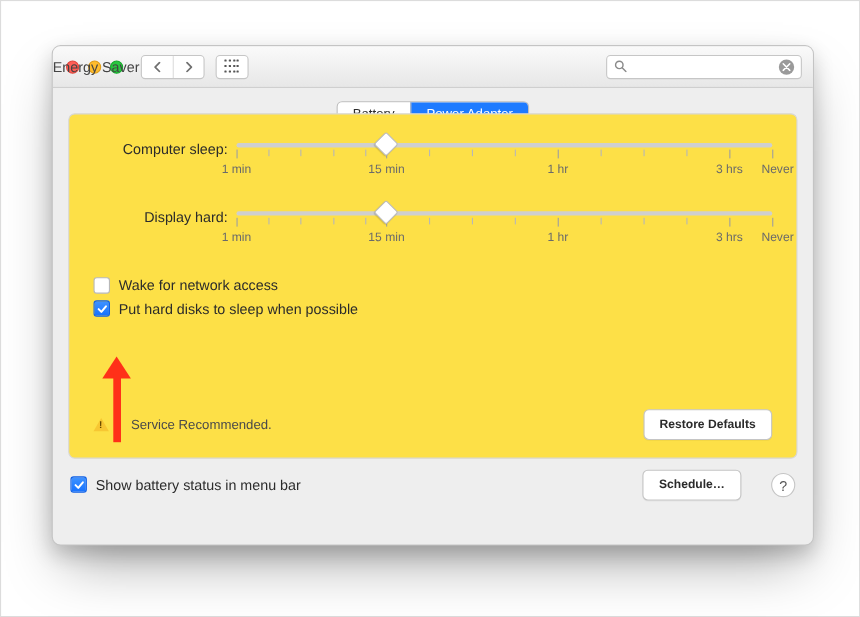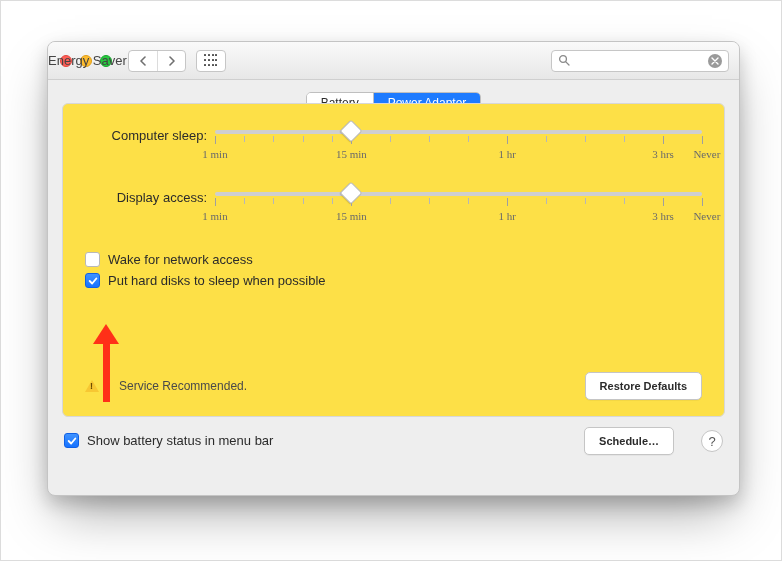--- a/index.html
+++ b/index.html
@@ -136,21 +136,21 @@
     position:absolute; top:0; width:1px; height:6px; background:#b7b7b7;
   }
   .ticks span.major { height:8px; background:#9f9f9f; }
   .knob {
     position:absolute; top:-7px; width:16px; height:16px; margin-left:-8px;
     background:#ffffff; border:1px solid #bcbcbc; border-radius:2px;
     transform: rotate(45deg);
     box-shadow: 0 1px 1px rgba(0,0,0,0.15);
   }
   .slabels {
-    position:relative; height:16px; margin-top:14px; font-size:11px; color:#6a6a6a;font-family:Liberation Serif, serif;
+    position:relative; height:16px; margin-top:14px; font-size:11px; color:#6a6a6a;
   }
   .slabels span { position:absolute; transform: translateX(-50%); white-space:nowrap; }
 
   .checks { margin-top: 4px; }
   .check-row {
     display:flex; align-items:center; margin: 6px 0; font-size:13px;
   }
   .cbox {
     width:15px; height:15px; border-radius:3px; margin-right:8px;
     display:flex; align-items:center; justify-content:center;
@@ -312,21 +312,21 @@
               <span style="left:0%">1 min</span>
               <span style="left:28%">15 min</span>
               <span style="left:60%">1 hr</span>
               <span style="left:92%">3 hrs</span>
               <span style="left:101%">Never</span>
             </div>
           </div>
         </div>
 
         <div class="slider-row">
-          <div class="label">Display access:</div>
+          <div class="label">Display hard:</div>
           <div class="slider-wrap">
             <div class="track">
               <div class="ticks">
                 <span style="left:0%" class="major"></span>
                 <span style="left:6%"></span>
                   <span style="left:12%"></span>
                   <span style="left:18%"></span>
                   <span style="left:24%"></span>
                 <span style="left:28%" class="major"></span>
                 <span style="left:36%"></span>

